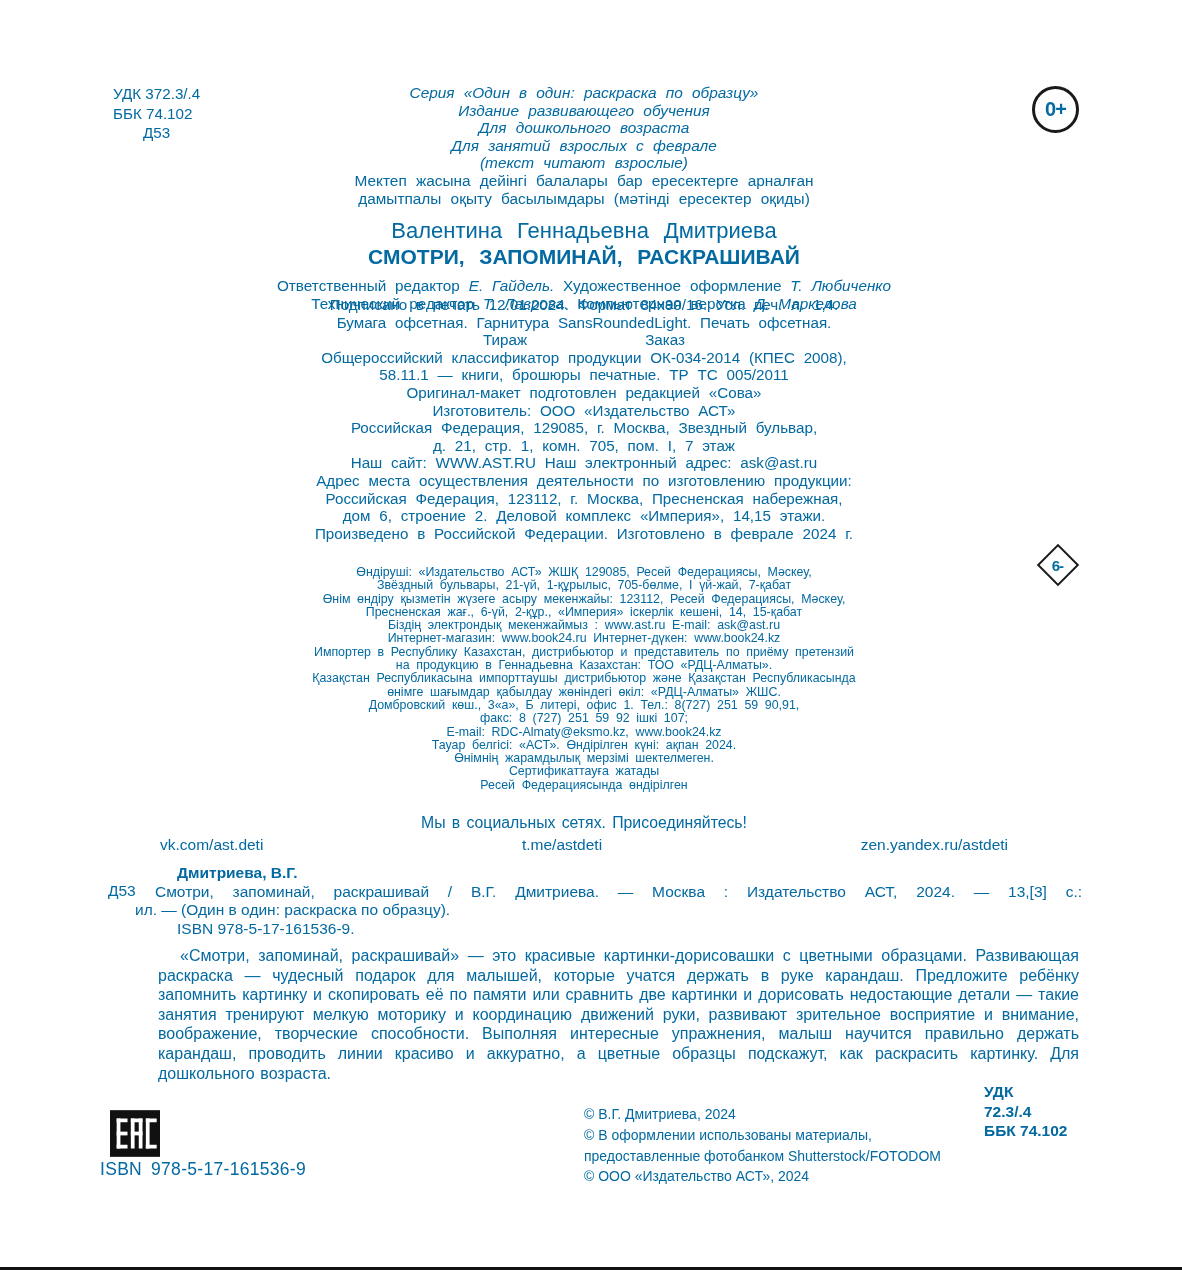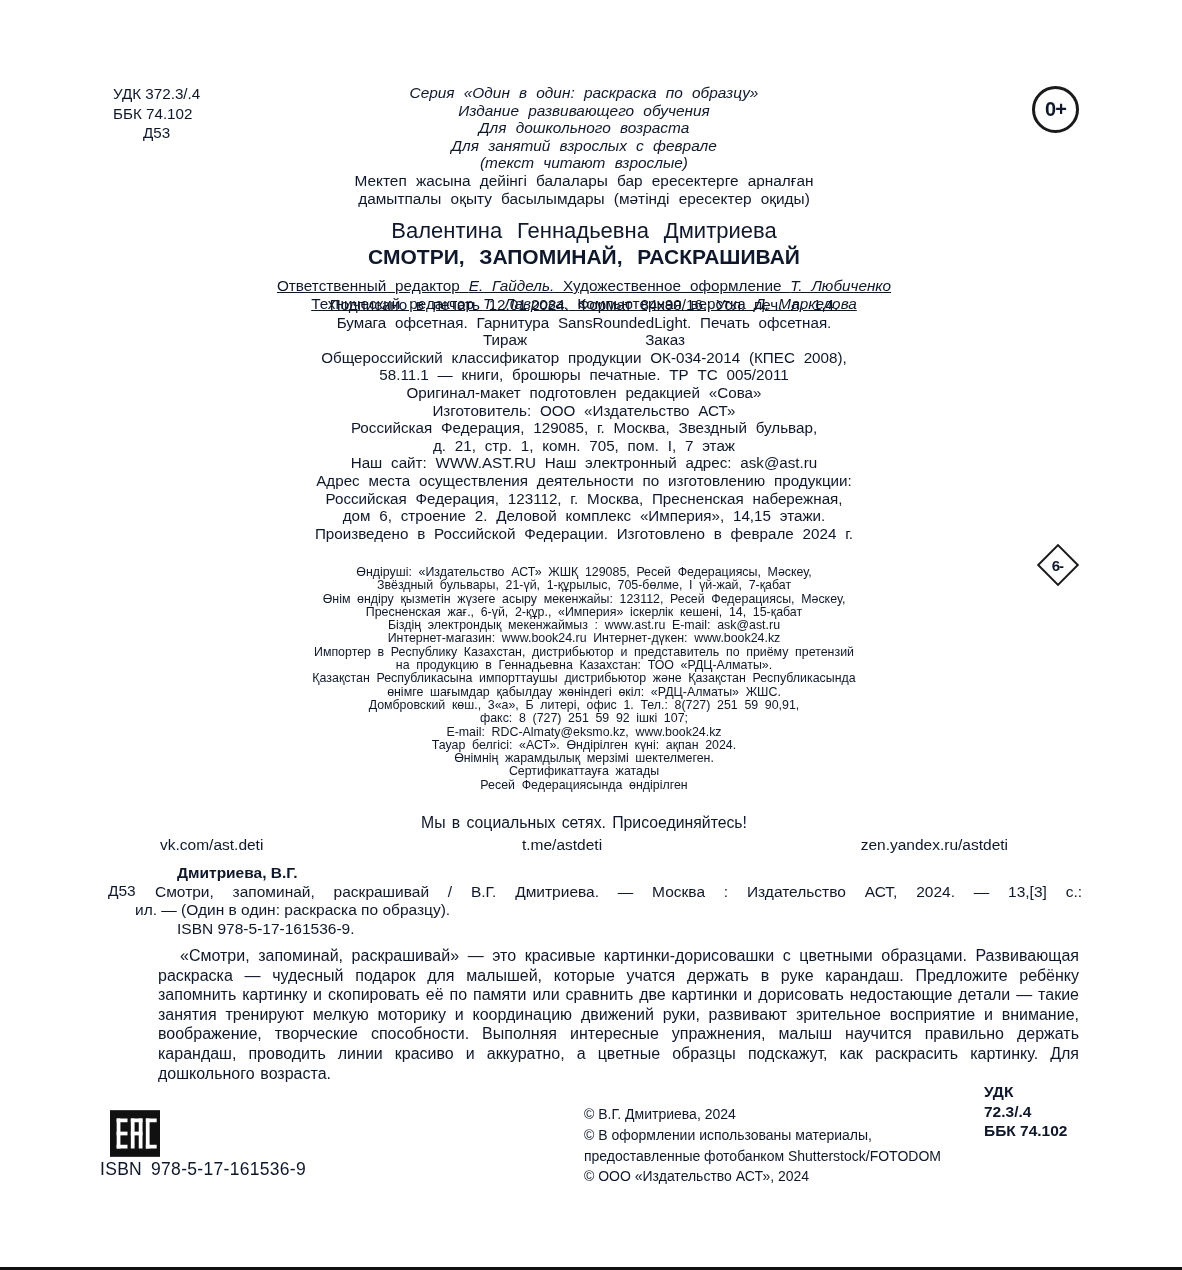--- a/index.html
+++ b/index.html
@@ -1,19 +1,19 @@
 <!DOCTYPE html>
 <html lang="ru"><head>
 <meta charset="utf-8">
 <style>
   html,body{margin:0;padding:0;background:#fff;}
   .page{
     position:relative;width:1182px;height:1270px;background:#ffffff;
     font-family:"Liberation Sans","DejaVu Sans",sans-serif;
-    color:#0f172a;overflow:hidden;
+    color:#0369a1;overflow:hidden;
   }
   .line{white-space:nowrap;}
   
   .meta-top{position:absolute;left:113px;top:84px;font-size:15.2px;line-height:19.5px;}
   .meta-top .code{padding-left:30px;}
   
   .badge-circle{
     position:absolute;left:1032px;top:86px;width:41px;height:41px;
     border:3px solid #1a1a1a;border-radius:50%;
     display:flex;align-items:center;justify-content:center;
@@ -25,21 +25,21 @@
     border:2.5px solid #1a1a1a;transform:rotate(45deg);
     display:flex;align-items:center;justify-content:center;
   }
   .badge-diamond span{transform:rotate(-45deg);font-weight:bold;font-size:15px;letter-spacing:-1px;}
   
   .center-col{position:absolute;left:160px;width:848px;text-align:center;}
   .series{top:84px;font-size:15.4px;line-height:17.6px;word-spacing:.32em;}
   .series .it{font-style:italic;}
   .author-name{top:218px;font-size:22px;font-weight:normal;word-spacing:.4em;}
   .book-title{top:245px;font-size:21px;font-weight:bold;word-spacing:.42em;}
-  .editors{top:277px;font-size:15.3px;line-height:17.6px;word-spacing:.3em;text-decoration:underline;}
+  .editors{top:277px;font-size:15.3px;line-height:17.6px;word-spacing:.3em;}
   .editors i{font-style:italic;}
   .imprint-ru{top:296px;font-size:15.2px;line-height:17.6px;word-spacing:.3em;}
   .tirazh-row{display:flex;justify-content:center;gap:118px;}
   .imprint-kz{top:566px;font-size:12.4px;line-height:13.3px;word-spacing:.26em;}
   .social-heading{top:814px;font-size:15.8px;font-weight:normal;word-spacing:.12em;}
   .social-links{top:836px;display:flex;justify-content:space-between;gap:70px;font-size:15.5px;}
   
   .catalog{position:absolute;left:135px;top:864px;width:947px;font-size:15.5px;line-height:18.6px;}
   .catalog .ind{padding-left:42px;}
   .catalog .jst{padding-left:20px;text-align:justify;text-align-last:justify;}

